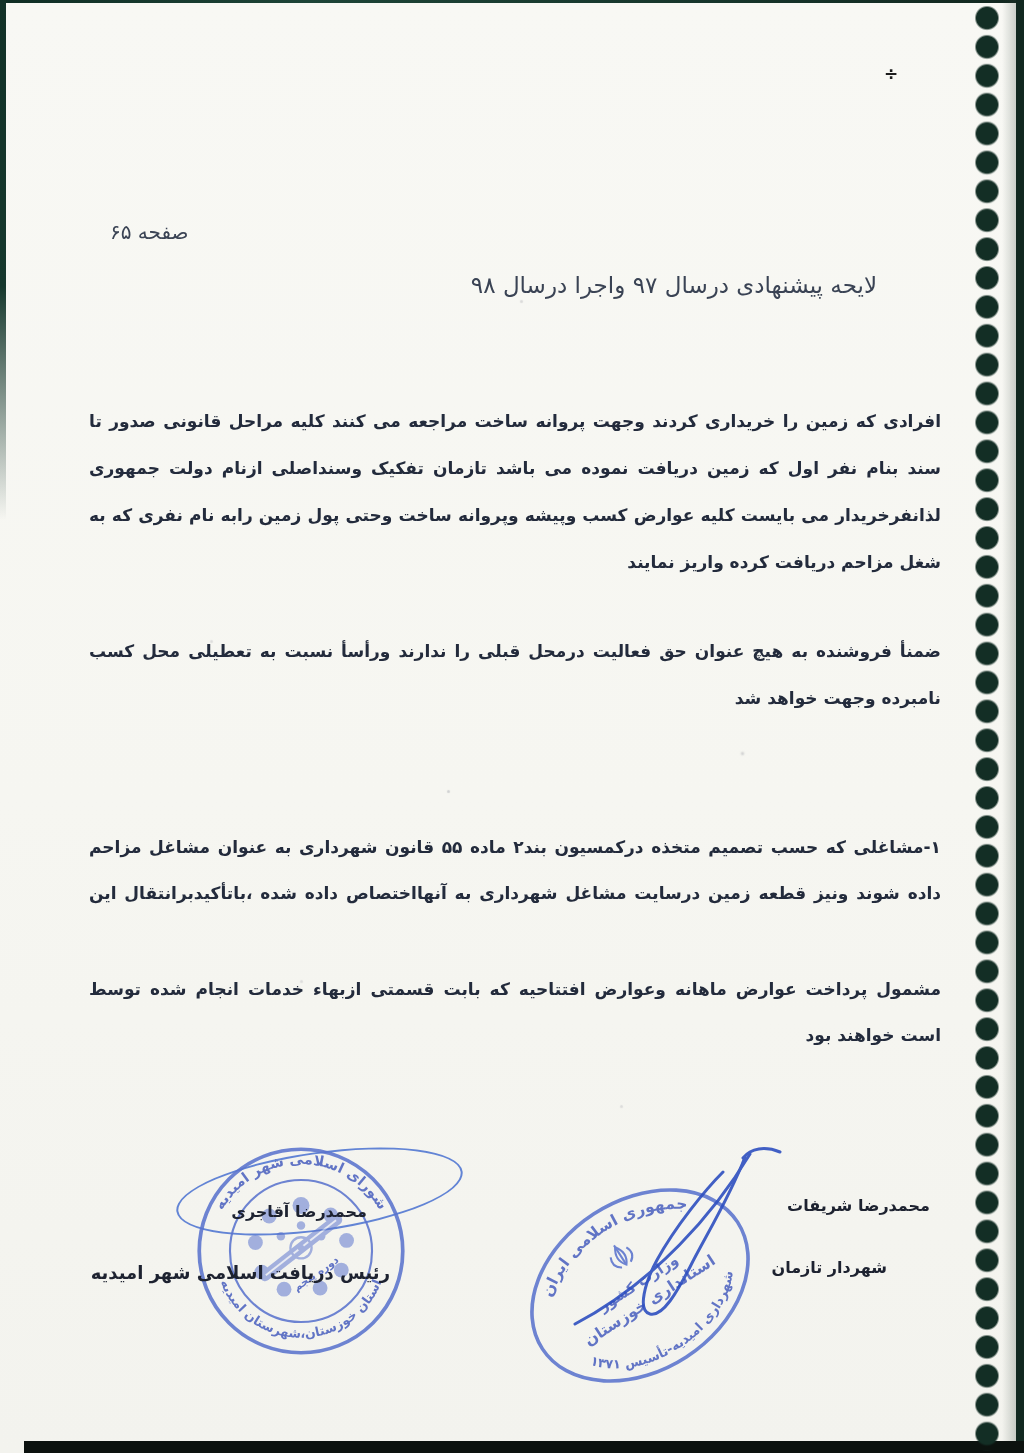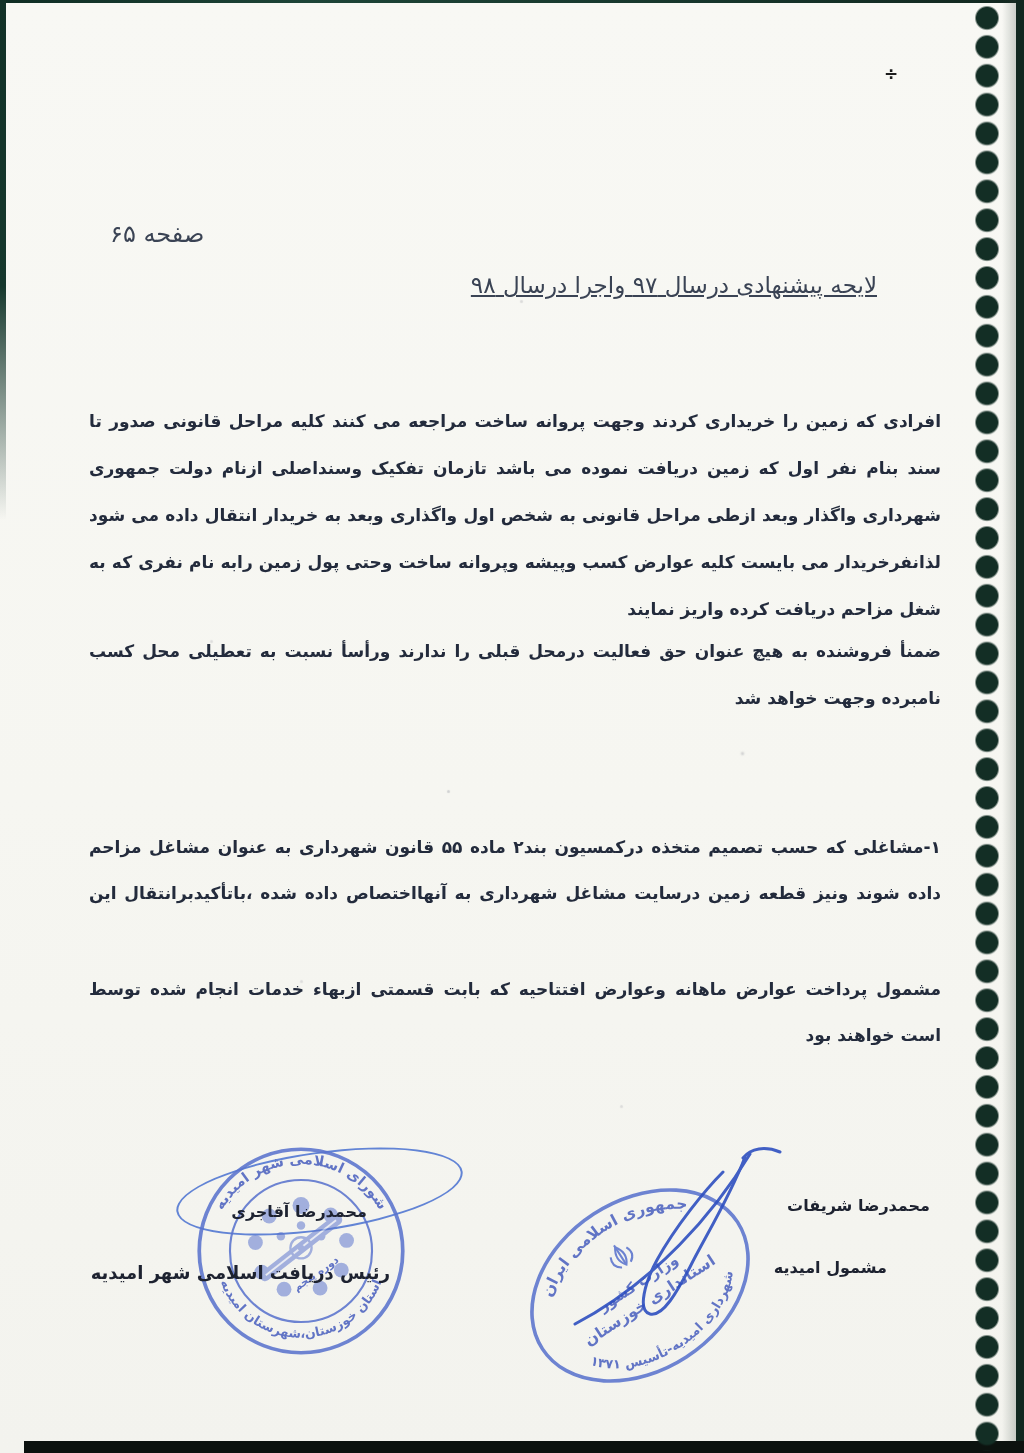--- a/index.html
+++ b/index.html
@@ -30,22 +30,22 @@
   .edge-right{position:absolute;top:0;right:0;width:8px;height:100%;background:#112820;}
   .edge-bottom{position:absolute;bottom:0;left:24px;right:0;height:12px;background:#0c120f;}
   
   .holes{
     position:absolute;top:4px;bottom:2px;right:14px;width:46px;
     background-image:radial-gradient(circle at 23px 14px,#132e25 10.5px,rgba(19,46,37,0) 12.5px);
     background-size:46px 28.9px;background-repeat:repeat-y;
   }
   
   .plus{position:absolute;top:64px;left:884px;font-size:17px;font-weight:bold;color:#1c1c1c;}
-  .pagenum{position:absolute;top:220px;left:110px;font-size:24px;color:#3a4354;direction:rtl;white-space:nowrap;}
-  .title{position:absolute;top:272px;right:147px;font-size:23px;color:#3a4354;direction:rtl;white-space:nowrap;letter-spacing:.5px;text-decoration:underline;}
+  .pagenum{position:absolute;top:220px;left:110px;font-size:20px;color:#3a4354;direction:rtl;white-space:nowrap;}
+  .title{position:absolute;top:272px;right:147px;font-size:23px;color:#3a4354;direction:rtl;white-space:nowrap;letter-spacing:.5px;}
   .para{position:absolute;right:83px;width:852px;direction:rtl;color:#232b3c;font-weight:bold;font-size:17px;}
   .para .line{line-height:47px;height:47px;text-align:justify;text-align-last:justify;overflow:hidden;}
   .para.lh46 .line{line-height:46px;height:46px;}
   .para .line:last-child{text-align-last:right;}
   .p1{top:398px;}
   .p2{top:628px;}
   .c1{top:824px;}
   .c2{top:966px;}
   
   .sig-name,.sig-role{position:absolute;direction:rtl;white-space:nowrap;font-weight:bold;color:#1d2230;font-size:16px;z-index:6;}
@@ -77,21 +77,20 @@
 <div class="edge-bottom"></div>
 <div class="holes"></div>
 
 <div class="plus">÷</div>
 <div class="pagenum">صفحه ۶۵</div>
 <div class="title">لایحه پیشنهادی درسال ۹۷ واجرا درسال ۹۸</div>
 
 <div class="para p1">
     <div class="line">افرادی که زمین را خریداری کردند وجهت پروانه ساخت مراجعه می کنند کلیه مراحل قانونی صدور تا اخذ</div>
     <div class="line">سند بنام نفر اول که زمین دریافت نموده می باشد تازمان تفکیک وسنداصلی ازنام دولت جمهوری اسلامی به</div>
-    <div class="line">شهرداری واگذار وبعد ازطی مراحل قانونی به شخص اول واگذاری وبعد به خریدار انتقال  داده می شود</div>
     <div class="line">لذانفرخریدار می بایست کلیه عوارض کسب وپیشه وپروانه ساخت وحتی پول زمین رابه نام نفری که به عنوان</div>
     <div class="line">شغل مزاحم دریافت کرده واریز نمایند</div>
   </div>
 
 <div class="para p2">
     <div class="line">ضمنأ فروشنده به هیچ عنوان حق فعالیت درمحل قبلی را ندارند ورأسأ نسبت به تعطیلی محل کسب وپیشه</div>
     <div class="line">نامبرده وجهت خواهد شد</div>
   </div>
 
 <div class="para c1 lh46">
@@ -136,21 +135,21 @@
       <circle cx="81" cy="86" r="4"></circle>
     <rect x="52" y="92" width="96" height="10" rx="5" transform="rotate(-38 100 97)"></rect>
     <rect x="58" y="96" width="84" height="1.8" fill="#ffffff" opacity="0.8" transform="rotate(-38 100 97)"></rect>
     <circle cx="100" cy="97" r="10" fill="none" stroke="#5b74ce" stroke-width="2.2"></circle>
     <circle cx="100" cy="97" r="3"></circle>
   </g>
   <text x="116" y="124" font-size="10" font-weight="bold" fill="#4d63c0" text-anchor="middle" transform="rotate(-35 116 124)">دوره پنجم</text>
 </svg>
 
 <div class="sig-name sig-right-name">محمدرضا شریفات</div>
-<div class="sig-role sig-right-role">مشمول امیدیه</div>
+<div class="sig-role sig-right-role">شهردار تازمان</div>
 
 <svg class="muni-stamp" viewBox="0 0 240 180">
   <defs>
     <path id="m-top" d="M 18,100 A 102,72 0 0 1 222,100"></path>
     <path id="m-bot" d="M 30,112 A 92,62 0 0 0 210,112"></path>
   </defs>
   <ellipse cx="120" cy="90" rx="112" ry="82" fill="none" stroke="#5b74ce" stroke-width="3.5"></ellipse>
   <text font-size="15" font-weight="bold" fill="#4d63c0" text-anchor="middle">
     <textPath href="#m-top" startOffset="50%">جمهوری اسلامی ایران</textPath>
   </text>

